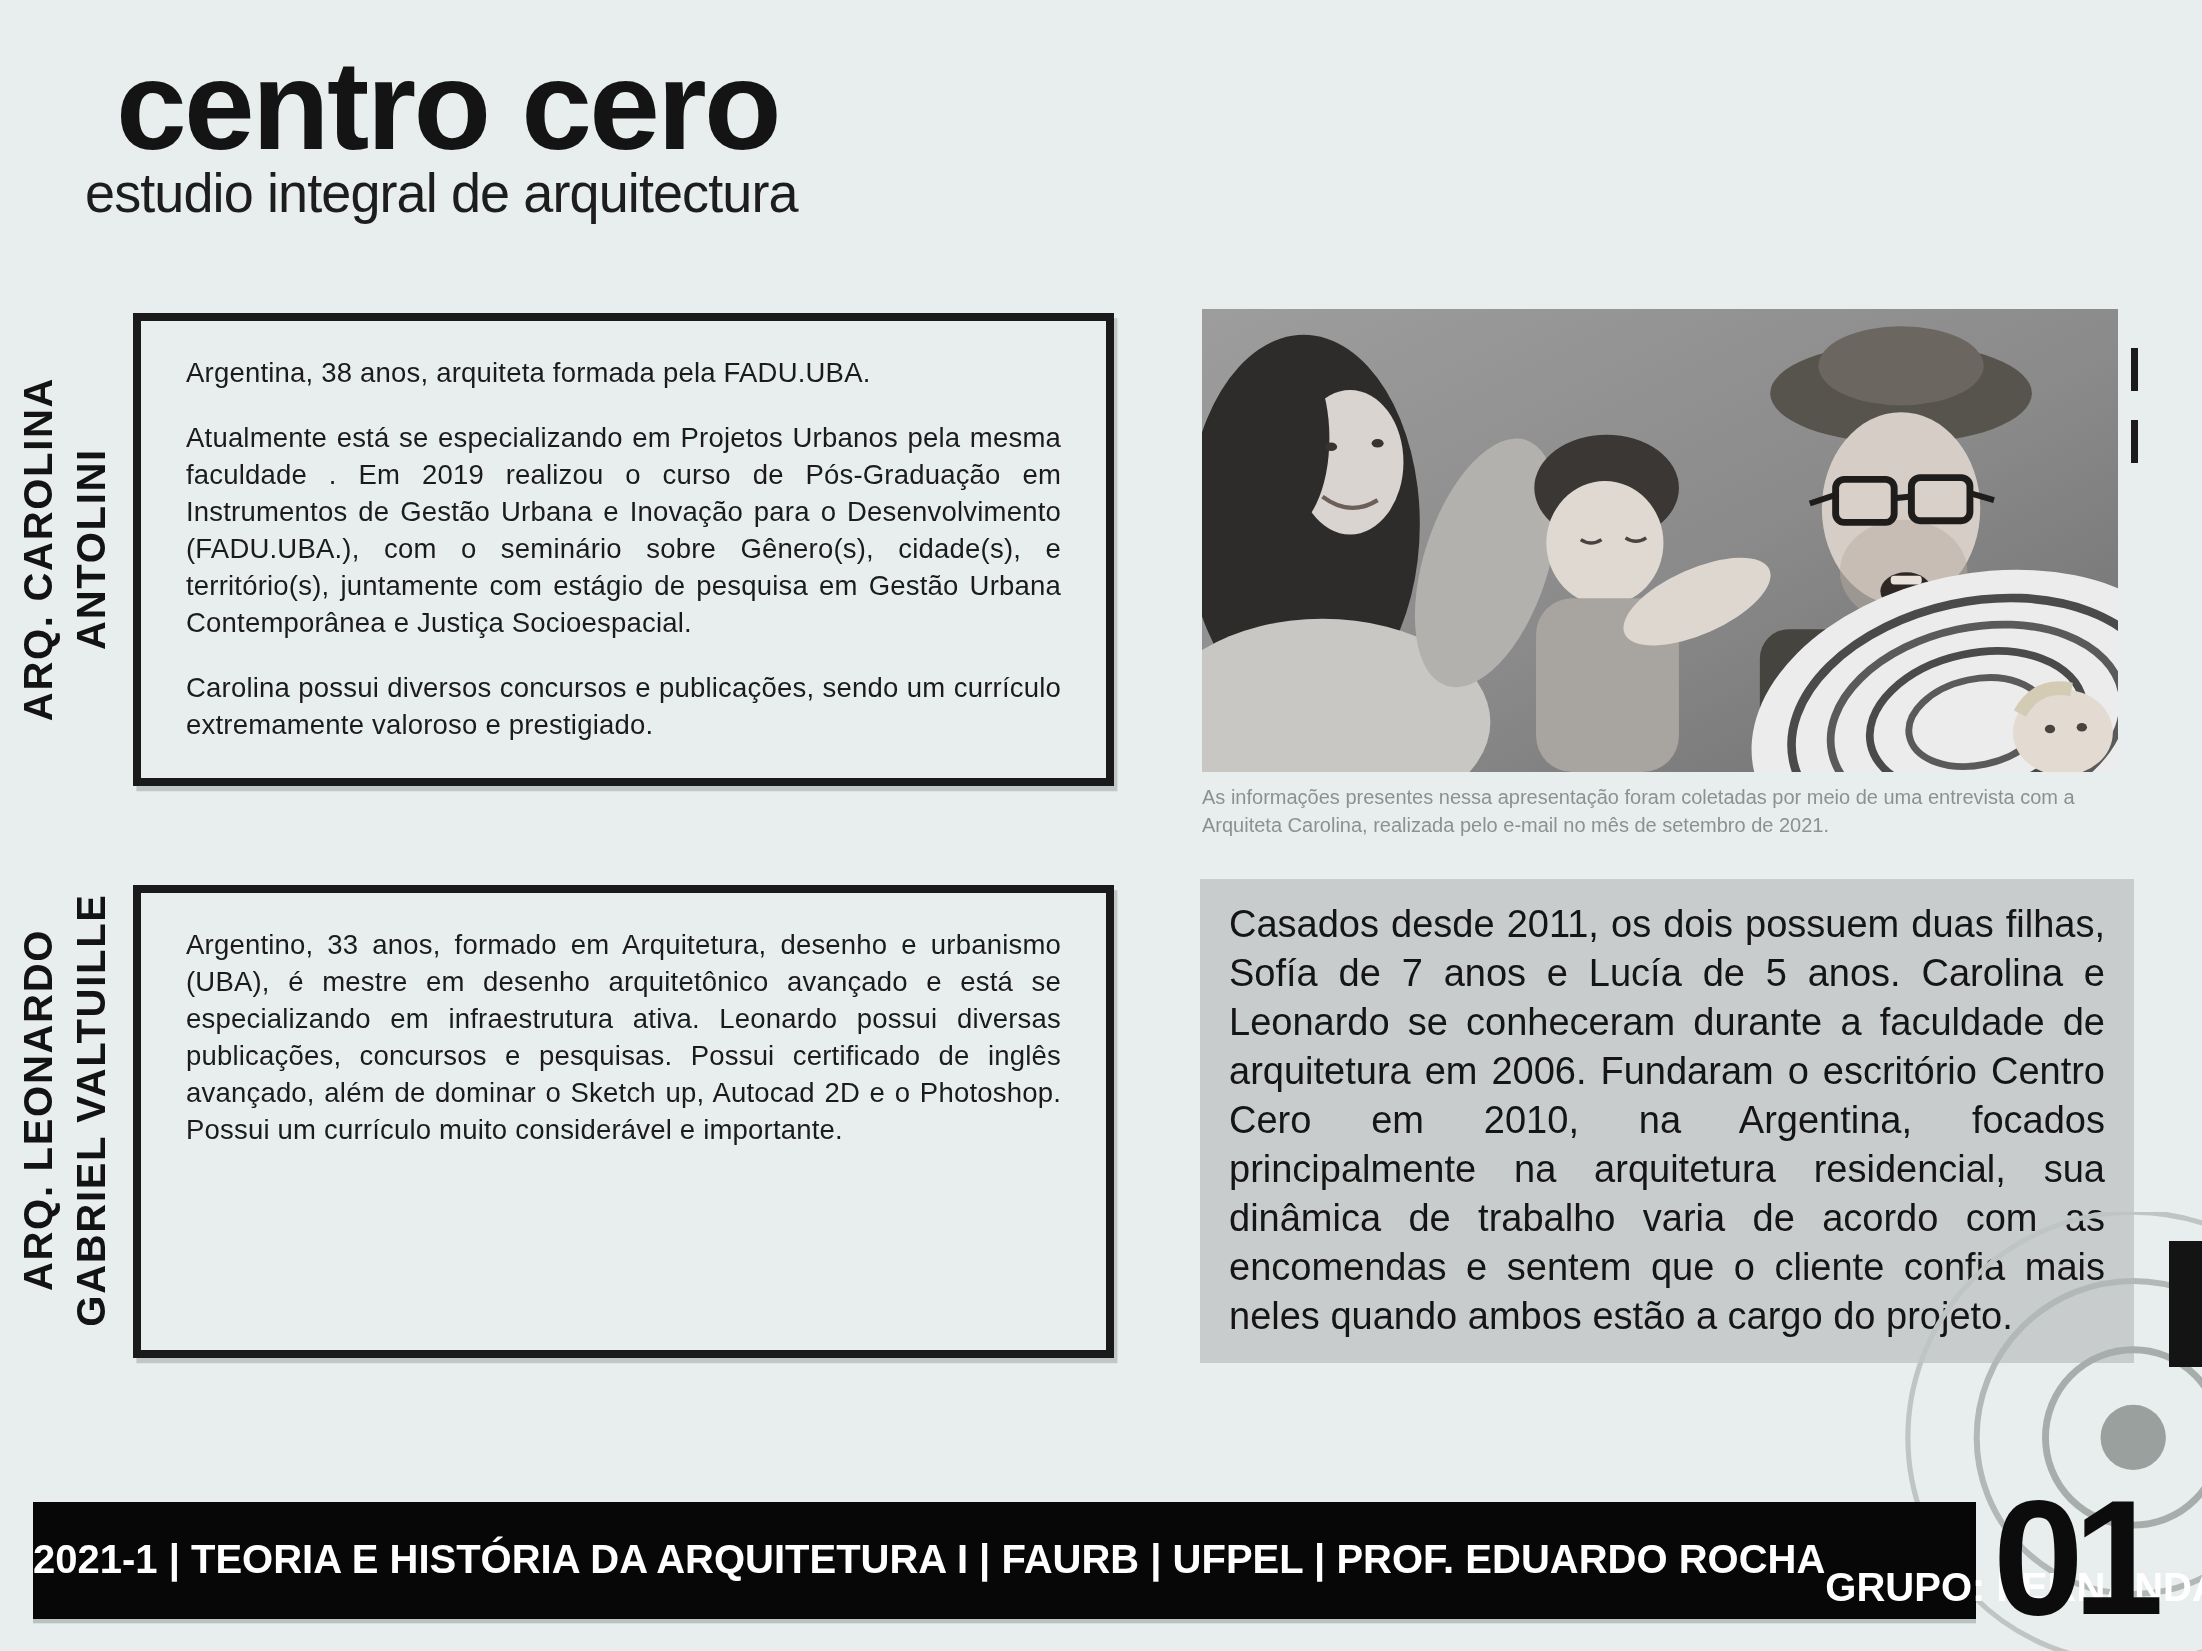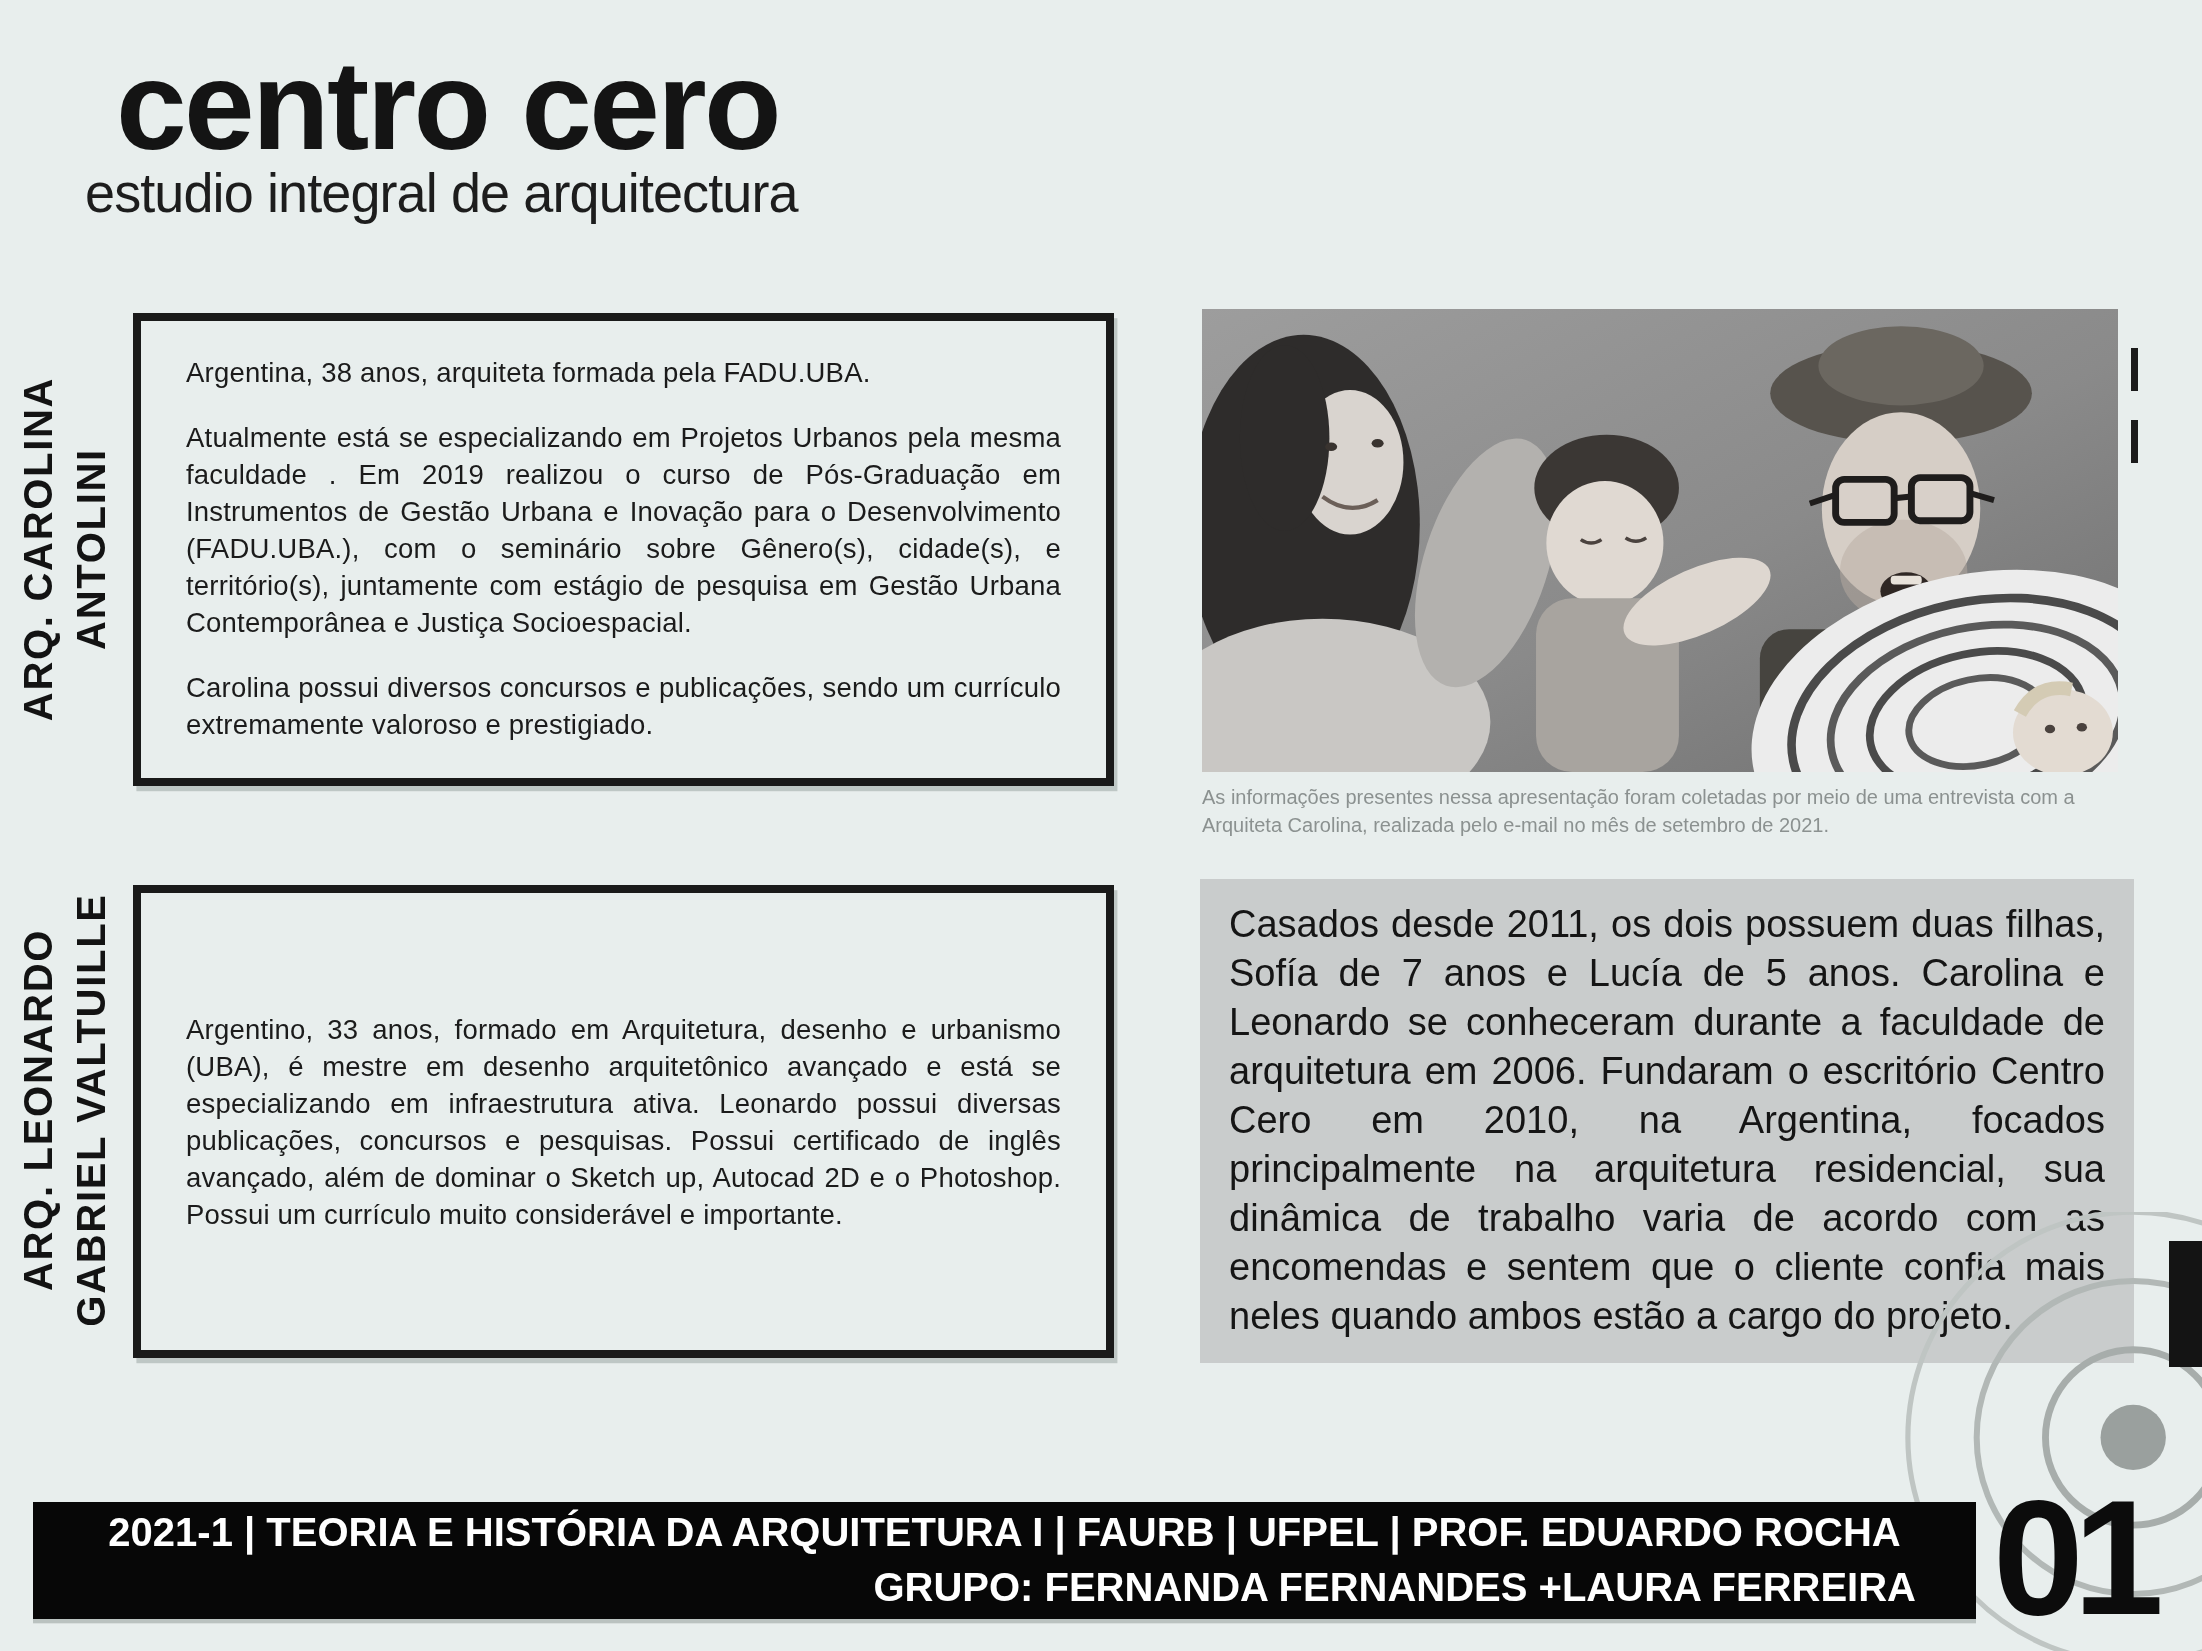--- a/index.html
+++ b/index.html
@@ -25,21 +25,21 @@
     letter-spacing:1.7px;white-space:nowrap;color:#131313;
   }
   
   .bio-box{
     position:absolute;width:981px;height:473px;box-sizing:border-box;
     border:8.6px solid #1a1a1a;background:#e8eeed;
     padding:33px 45px;display:flex;flex-direction:column;justify-content:flex-start;
     box-shadow:3.4px 5.2px 0 rgba(140,150,148,0.45);
     gap:28px;
   }
-  .bio-box.centered{justify-content:center;}
+  .bio-box.centered{justify-content:flex-start;}
   .bio-box p{
     margin:0;text-align:justify;font-size:27.5px;line-height:37px;
     color:#1b1b1b;letter-spacing:0.2px;
   }
   
   .photo{position:absolute;left:1202px;top:293px;width:916px;height:463px;}
   .photo svg{display:block;width:100%;height:100%;}
   .caption{
     position:absolute;left:1202px;top:768px;width:916px;
     font-size:20px;line-height:27.5px;color:#8b9190;
@@ -53,21 +53,21 @@
     margin:0;text-align:justify;font-size:38px;line-height:49px;color:#151515;
   }
   
   .spiral{position:absolute;left:1901px;top:1196px;width:301px;height:456px;}
   .edge-dash{position:absolute;width:6.9px;height:43px;background:#1b1b1b;}
   .edge-bar{position:absolute;left:2169px;top:1225px;width:34px;height:126px;background:#141414;}
   
   .footer{
     position:absolute;left:33px;top:1486px;width:1943px;height:117px;
     background:#070707;box-sizing:border-box;
-    display:flex;flex-direction:column;justify-content:space-between;
+    display:flex;flex-direction:row;justify-content:space-between;
     padding:7.7px 0 10.3px 0;box-shadow:0 4.3px 0 rgba(140,150,148,0.5);
   }
   .footer .line1{
     align-self:center;color:#ffffff;font-weight:bold;font-size:40px;line-height:1.1;
     white-space:nowrap;letter-spacing:0px;
   }
   .footer .line2{
     align-self:flex-end;padding-right:60px;color:#ffffff;font-weight:bold;
     font-size:40px;line-height:1.1;white-space:nowrap;
   }

